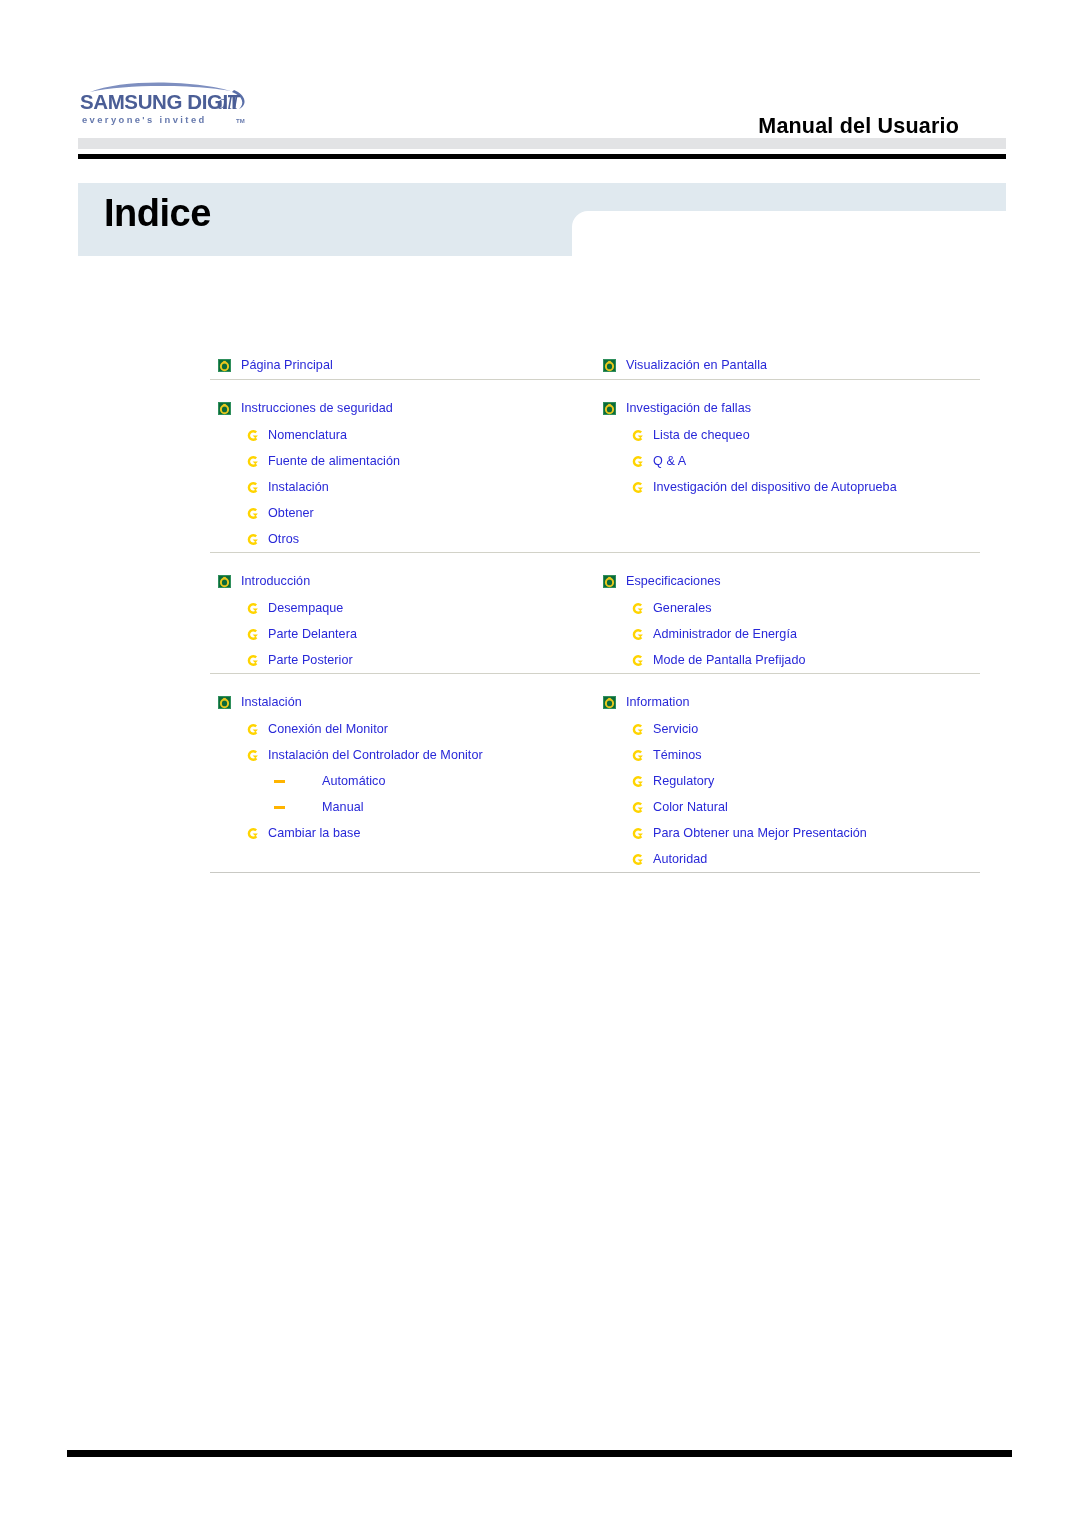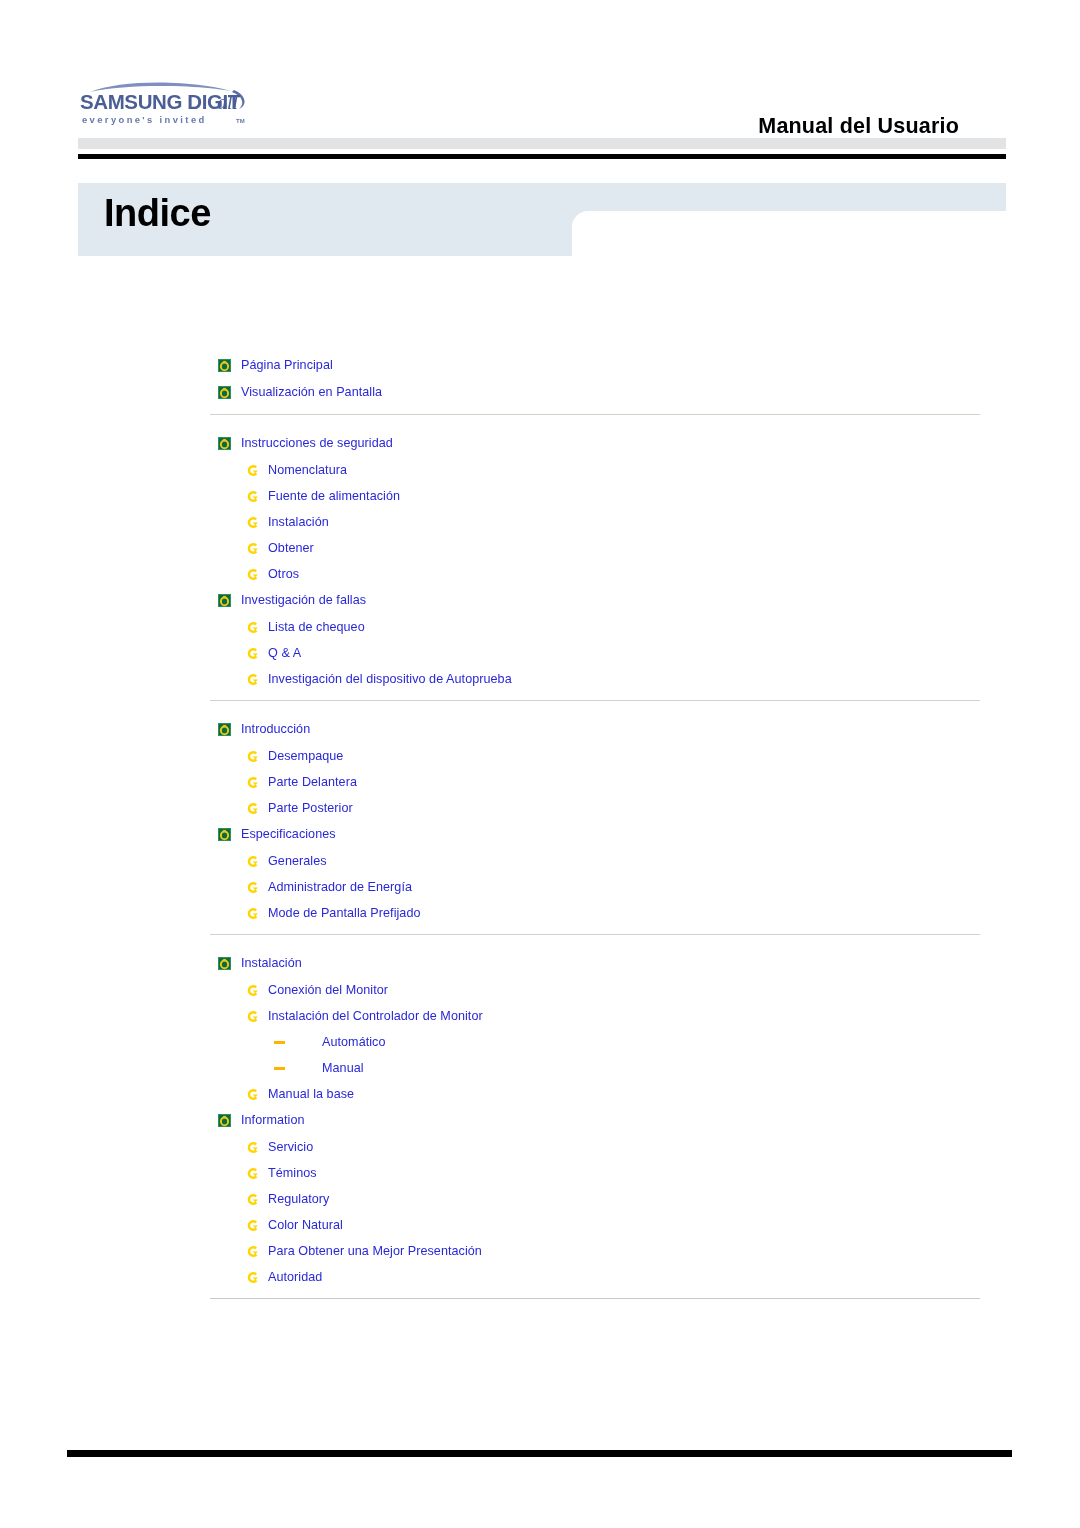--- a/index.html
+++ b/index.html
@@ -106,24 +106,23 @@
   .index {
     position: absolute;
     left: 210px;
     top: 352px;
     width: 770px;
   }
 
   .group {
     position: relative;
     display: flex;
-    flex-direction: column;
     width: 100%;
     border-bottom: 1px solid #d2d2c8;
-    padding-bottom: 8px;
+    padding-bottom: 0;
   }
   .group.last { border-bottom: 1px solid #c9c9c4; }
   .group + .group { padding-top: 15px; }
 
   .col {
     width: 385px;
     box-sizing: border-box;
   }
 
   .row {
@@ -402,21 +401,21 @@
           </div>
           <div class="row l3">
             <span class="ico ico-dash"></span>
             <span class="label">Manual</span>
           </div>
           <div class="row l2">
             <svg class="ico ico-ar" width="13" height="13" viewBox="0 0 13 13">
               <path d="M10.2 3.4 A4.3 4.3 0 1 0 10.4 9.4" fill="none" stroke="#ffd400" stroke-width="2.4" stroke-linecap="butt"></path>
               <path d="M6.6 6.4 L11.9 6.4 L9.4 9.2 Z" fill="#ffd400"></path>
             </svg>
-            <span class="label">Manual la base</span>
+            <span class="label">Cambiar la base</span>
           </div>
         </div>
         <div class="col">
           <div class="row l1">
             <svg class="ico ico-sq" width="13" height="13" viewBox="0 0 13 13">
               <rect x="0" y="0" width="13" height="13" fill="#0b6b3a"></rect>
               <rect x="0.5" y="0.5" width="12" height="12" fill="none" stroke="#2f8f5c" stroke-width="1"></rect>
               <ellipse cx="6.5" cy="7.4" rx="3.6" ry="3.9" fill="none" stroke="#e8c81e" stroke-width="2"></ellipse>
               <rect x="5.2" y="1.9" width="2.6" height="2.3" fill="#e8c81e"></rect>
             </svg>

